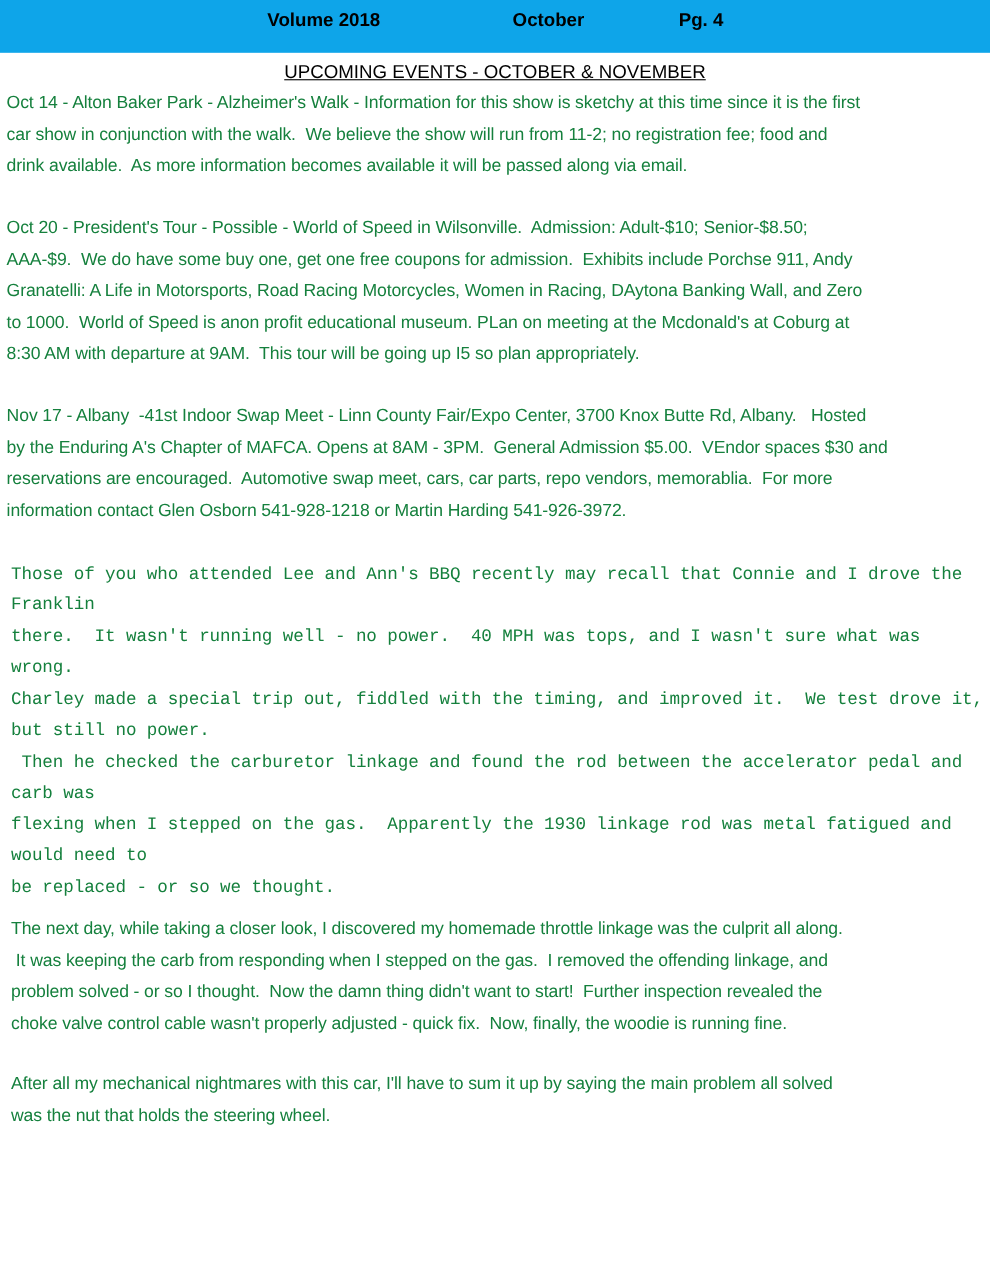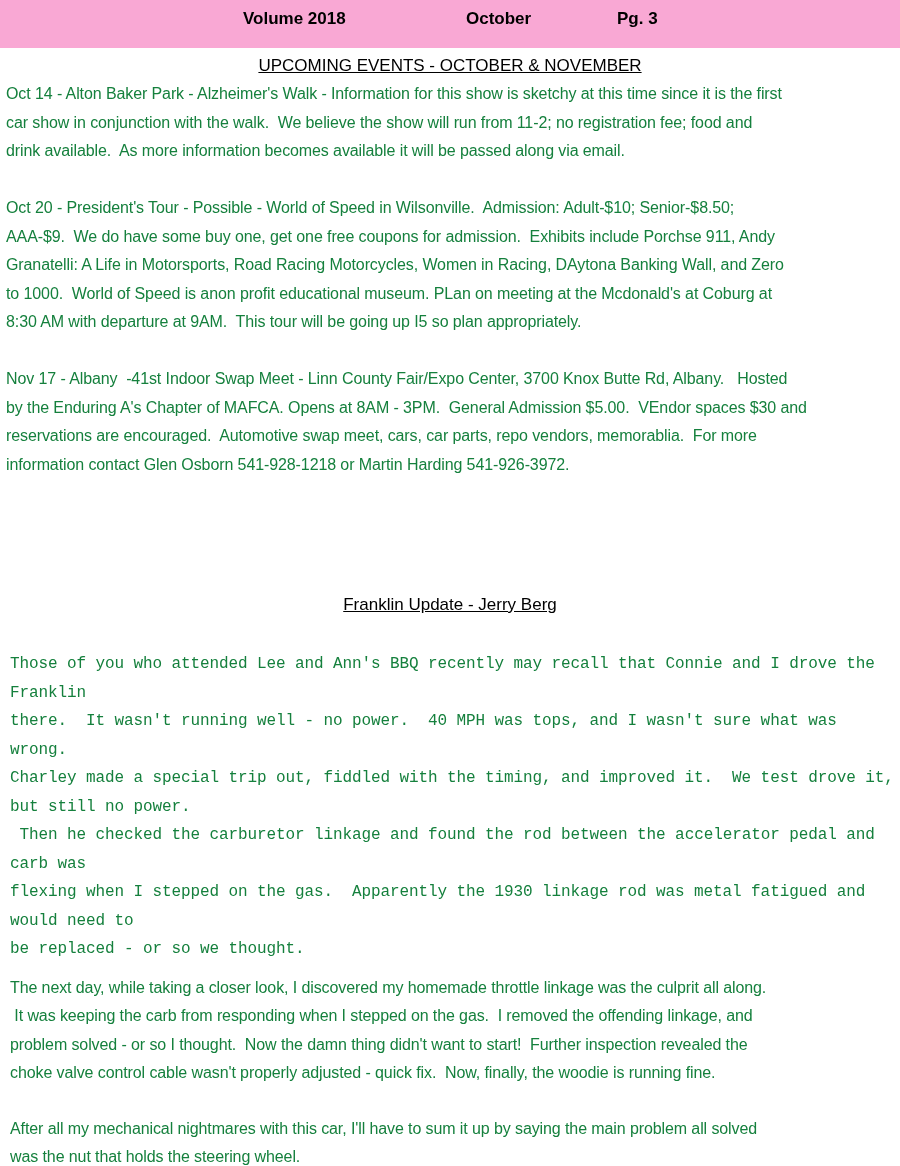--- a/index.html
+++ b/index.html
@@ -56,44 +56,43 @@
   .franklin .para { margin-left: 10px; }
   #p4 { margin-bottom: 10px; font-family: Liberation Mono, monospace; }
   #p5 { margin-bottom: 27px; }
   #p6 { margin-bottom: 0; }
 </style>
 </head>
 <body>
 
 <div id="page">
 
-  <div class="masthead" style="background: #f9a8d4;">
+  <div class="masthead" style="background: #0ea5e9;">
     <span class="m-label m-volume">Volume 2018</span>
     <span class="m-label m-month">October</span>
-    <span class="m-label m-page">Pg. 3</span>
+    <span class="m-label m-page">Pg. 4</span>
   </div>
 
   <div class="section events">
     <div id="events-title" class="section-title">UPCOMING EVENTS - OCTOBER &amp; NOVEMBER</div>
     <p id="p1" class="para">Oct 14 - Alton Baker Park - Alzheimer's Walk - Information for this show is sketchy at this time since it is the first
 car show in conjunction with the walk.  We believe the show will run from 11-2; no registration fee; food and
 drink available.  As more information becomes available it will be passed along via email.</p>
     <p id="p2" class="para">Oct 20 - President's Tour - Possible - World of Speed in Wilsonville.  Admission: Adult-$10; Senior-$8.50;
 AAA-$9.  We do have some buy one, get one free coupons for admission.  Exhibits include Porchse 911, Andy
 Granatelli: A Life in Motorsports, Road Racing Motorcycles, Women in Racing, DAytona Banking Wall, and Zero
 to 1000.  World of Speed is anon profit educational museum. PLan on meeting at the Mcdonald's at Coburg at
 8:30 AM with departure at 9AM.  This tour will be going up I5 so plan appropriately.</p>
     <p id="p3" class="para">Nov 17 - Albany  -41st Indoor Swap Meet - Linn County Fair/Expo Center, 3700 Knox Butte Rd, Albany.   Hosted
 by the Enduring A's Chapter of MAFCA. Opens at 8AM - 3PM.  General Admission $5.00.  VEndor spaces $30 and
 reservations are encouraged.  Automotive swap meet, cars, car parts, repo vendors, memorablia.  For more
 information contact Glen Osborn 541-928-1218 or Martin Harding 541-926-3972.</p>
   </div>
 
   <div class="section franklin">
-    <div id="franklin-title" class="section-title">Franklin Update - Jerry Berg</div>
     <p id="p4" class="para">Those of you who attended Lee and Ann's BBQ recently may recall that Connie and I drove the Franklin
 there.  It wasn't running well - no power.  40 MPH was tops, and I wasn't sure what was wrong.
 Charley made a special trip out, fiddled with the timing, and improved it.  We test drove it, but still no power.
  Then he checked the carburetor linkage and found the rod between the accelerator pedal and carb was
 flexing when I stepped on the gas.  Apparently the 1930 linkage rod was metal fatigued and would need to
 be replaced - or so we thought.</p>
     <p id="p5" class="para">The next day, while taking a closer look, I discovered my homemade throttle linkage was the culprit all along.
  It was keeping the carb from responding when I stepped on the gas.  I removed the offending linkage, and
 problem solved - or so I thought.  Now the damn thing didn't want to start!  Further inspection revealed the
 choke valve control cable wasn't properly adjusted - quick fix.  Now, finally, the woodie is running fine.</p>

